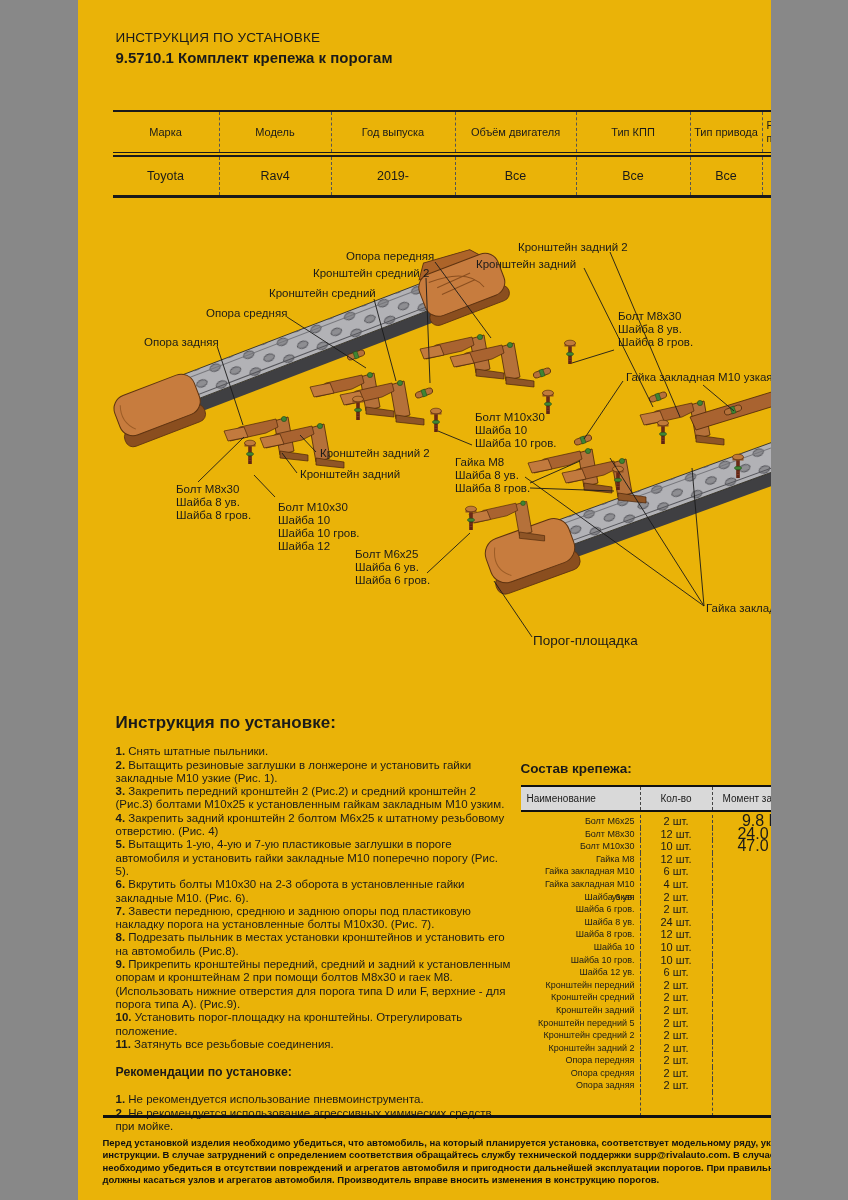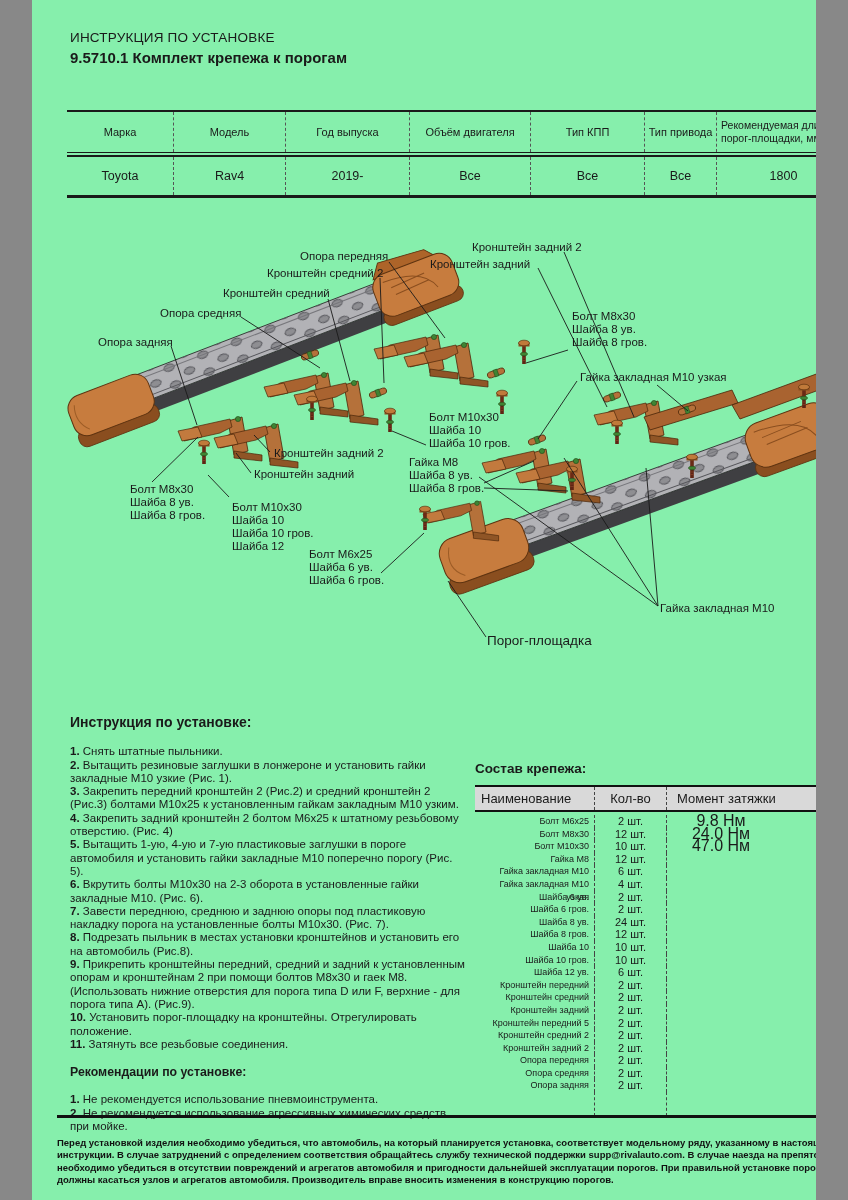--- a/index.html
+++ b/index.html
@@ -1,18 +1,18 @@
 <!DOCTYPE html>
 <html><head>
 <meta charset="utf-8">
 <style>
   html,body { margin:0; padding:0; background:#888; }
   .page {
-    position:relative; width:784px; height:1200px; margin:0 auto;
-    background:#86efac; color:#1a1a1a; overflow:hidden;
+    position:relative; width:693px; height:1200px; margin:0 auto;
+    background:#eab308; color:#1a1a1a; overflow:hidden;
     font-family:"Liberation Sans","DejaVu Sans",sans-serif;
   }
   
   .hdr { position:absolute; left:38px; top:30px; }
   .hdr .t1 { font-size:13.5px; letter-spacing:.2px; }
   .hdr .t2 { font-size:15px; font-weight:bold; margin-top:4px; }
 
   
   .vtable { position:absolute; left:35px; top:110px; width:783px;
             border-top:2px solid #1a1a1a; border-bottom:3px solid #1a1a1a; }
@@ -25,30 +25,30 @@
   .vrow.vvals > div { font-size:12.5px; height:38px; display:flex; align-items:center; justify-content:center; }
 
   
   .diagram { position:absolute; left:0; top:225px; width:848px; height:445px; }
   .dlabel { font:11.5px "Liberation Sans","DejaVu Sans",sans-serif; fill:#1a1a1a; }
   .dlabel-big { font:13.5px "Liberation Sans","DejaVu Sans",sans-serif; fill:#1a1a1a; }
   .leader { stroke:#1a1a1a; stroke-width:0.9; }
 
   
   .instructions { position:absolute; left:38px; top:716px; width:396px; font-size:11.5px; line-height:13.3px; }
-  .instructions h3 { font-size:14px; font-weight:bold; margin:0 0 16px 0; }
+  .instructions h3 { font-size:17px; font-weight:bold; margin:0 0 16px 0; }
   .instructions .step b { font-weight:bold; }
   .rec-head { font-size:12.3px; font-weight:bold; margin:15px 0 14px 0; }
 
   
   .parts { position:absolute; left:443px; top:761px; width:372px; }
   .parts h3 { font-size:13.5px; font-weight:bold; margin:0 0 9px 0; }
   .pgrid { display:grid; grid-template-columns:120px 72px 180px; }
   .phead { background:#d9d9d9; border-top:2px solid #111; border-bottom:2px solid #111; }
-  .phead > div { font-size:13px; height:23px; display:flex; align-items:center; }
+  .phead > div { font-size:10px; height:23px; display:flex; align-items:center; }
   .phead .c1 { padding-left:6px; }
   .phead .c2 { justify-content:center; }
   .phead .c3 { padding-left:10px; }
   .pbody { padding-top:3px; }
   .prow > .c1 { font-size:9px; text-align:right; padding-right:5px; line-height:12.6px; height:12.6px; }
   .prow > .c2 { font-size:11px; text-align:center; line-height:12.6px; height:12.6px; }
   .prow > .c3 { font-size:16px; text-align:center; padding-right:72px; line-height:12.6px; height:12.6px; }
   .pgrid .c1, .pgrid .c2 { border-right:1px dashed #444; }
   .ptail { height:24px; }
 

